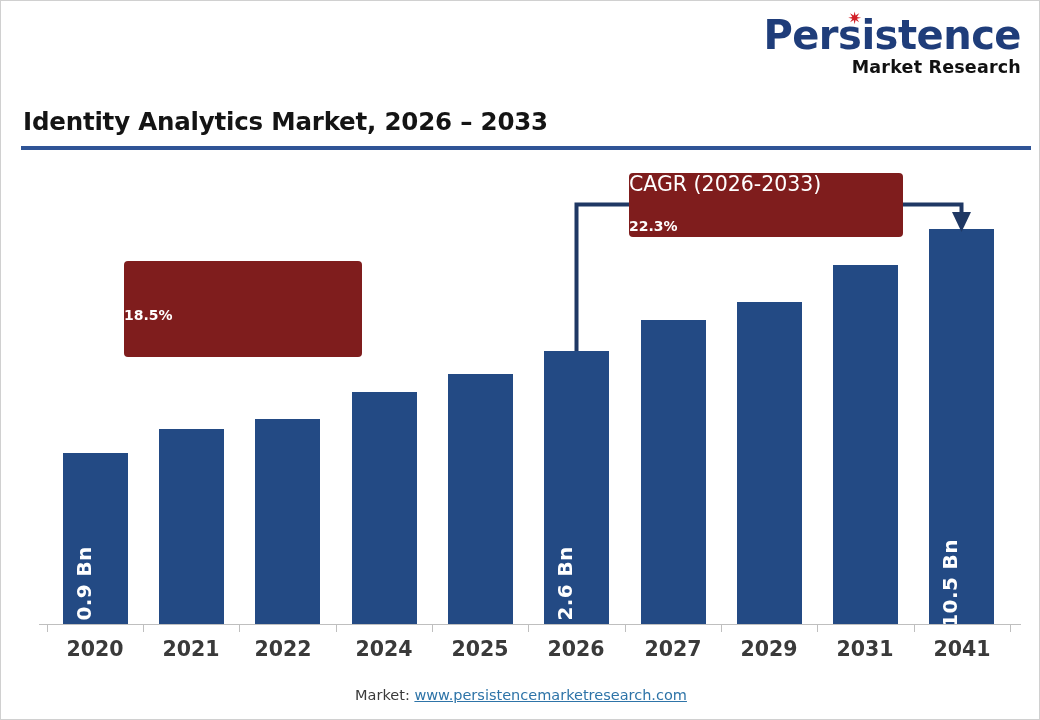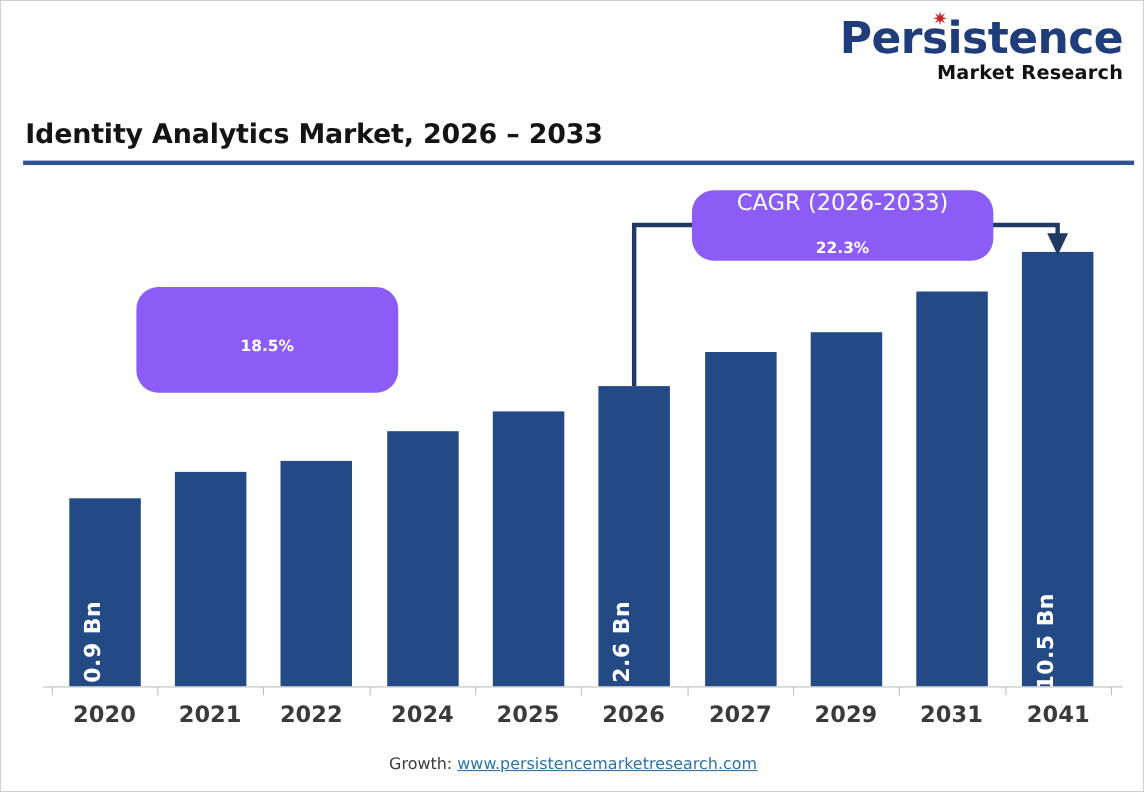--- a/index.html
+++ b/index.html
@@ -129,29 +129,29 @@
     text-align: center;
     font-family: "DejaVu Sans", sans-serif;
     font-weight: bold;
     font-size: 20.5px;
     color: #3A3A3A;
   }
 
   
   .callout {
     position: absolute;
-    background: #8b5cf6;
-    border-radius: 20px;
+    background: #7f1d1d;
+    border-radius: 4px;
     color: #ffffff;
     text-align: center;
     font-family: "DejaVu Sans", sans-serif;
     display: flex;
     flex-direction: column;
     justify-content: center;
-    align-items: center;
+    align-items: flex-start;
     box-sizing: border-box;
   }
   .callout .line {
     font-size: 20.5px;
     line-height: 31px;
     font-weight: normal;
   }
   .callout .pct {
     font-size: 14px;
     line-height: 30px;
@@ -268,16 +268,16 @@
       <div class="pct">18.5%</div>
     </div>
 
     <div class="callout" id="callout-cagr">
       <div class="line">CAGR (2026-2033)</div>
       <div class="pct">22.3%</div>
     </div>
   </div>
 
   <div class="source">
-    <span>Growth: </span><span class="url">www.persistencemarketresearch.com</span>
+    <span>Market: </span><span class="url">www.persistencemarketresearch.com</span>
   </div>
 
 </div>
 
 </body></html>

